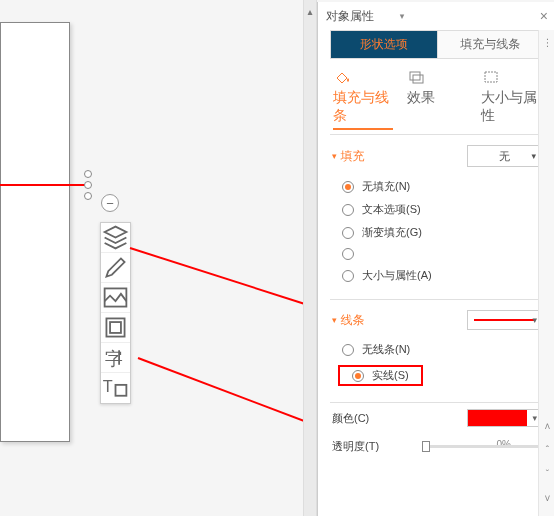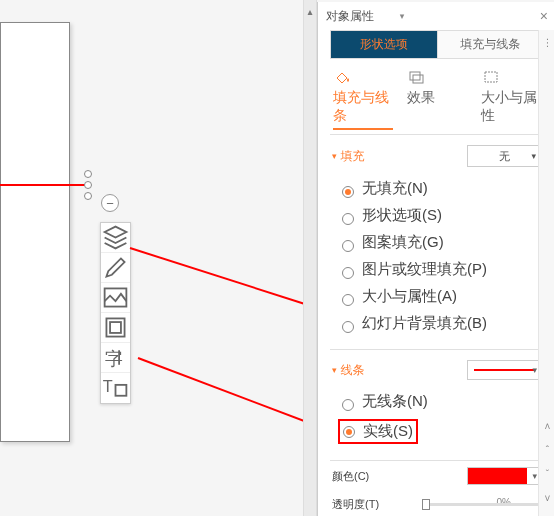--- a/index.html
+++ b/index.html
@@ -29,27 +29,27 @@
 .subtab.active { color: #ff7b2e; }
 .subtab .sicon { width: 20px; height: 16px; margin-bottom: 4px; display: flex; align-items: center; justify-content: center; }
 .subtab.active .underline { border-bottom: 2px solid #ff7b2e; width: 100%; margin-top: 3px; }
 .divider { height: 1px; background: #e0e0e0; margin: 4px 12px 0; }
 .section { padding: 10px 14px 4px; }
 .sec-title { display: flex; align-items: center; font-size: 12px; color: #ff7b2e; cursor: pointer; }
 .sec-title .tri { font-size: 9px; margin-right: 4px; }
 .fill-drop { float: right; width: 75px; height: 22px; border: 1px solid #ccc; font-size: 11px; display: flex; align-items: center; justify-content: center; color: #555; cursor: pointer; background: #fff; position: relative; }
 .fill-drop::after { content: "▾"; position: absolute; right: 5px; font-size: 9px; }
 .radios { padding: 8px 0 4px 10px; }
-.radio-row { display: flex; align-items: flex-end; font-size: 15px; color: #444; padding: 4px 0; cursor: pointer; }
+.radio-row { display: flex; align-items: center; font-size: 11px; color: #444; padding: 4px 0; cursor: pointer; }
 .radio-row .r { width: 12px; height: 12px; border: 1px solid #888; border-radius: 50%; margin-right: 8px; display: flex; align-items: center; justify-content: center; }
 .radio-row.selected .r::after { content: ""; width: 6px; height: 6px; background: #ff7b2e; border-radius: 50%; }
 .linestyle-drop { float: right; width: 75px; height: 20px; border: 1px solid #ccc; display: flex; align-items: center; cursor: pointer; background: #fff; position: relative; }
 .linestyle-drop .redline { flex: 1; height: 2px; background: #ff0000; margin: 0 6px; }
 .linestyle-drop::after { content: "▾"; position: absolute; right: 4px; font-size: 9px; color: #666; }
-.highlight-box { border: 2px solid #ff0000; padding: 1px 3px; display: inline-flex; align-items: center; margin-left: -4px; }
+.highlight-box { border: 2px solid #ff0000; padding: 1px 12px; display: inline-flex; align-items: center; margin-left: -4px; }
 .prop-row { display: flex; align-items: center; font-size: 11px; color: #444; padding: 6px 14px; gap: 20px; }
 .prop-row .label { width: 60px; }
 .color-swatch { width: 75px; height: 18px; border: 1px solid #ccc; display: flex; align-items: center; cursor: pointer; position: relative; margin-left: auto; }
 .color-swatch .sw { flex: 1; background: #ff0000; height: 100%; margin-right: 14px; }
 .color-swatch::after { content: "▾"; position: absolute; right: 4px; font-size: 9px; color: #666; }
 .slider-wrap { display: flex; align-items: center; margin-left: auto; width: 120px; }
 .slider-track { flex: 1; height: 3px; background: #ddd; position: relative; }
 .slider-thumb { position: absolute; left: 0; top: -4px; width: 8px; height: 11px; background: #fff; border: 1px solid #888; }
 .slider-val { font-size: 10px; color: #888; margin-left: 6px; }
 .arrow-svg { position: absolute; pointer-events: none; }
@@ -174,37 +174,32 @@
         <span>无</span>
       </div>
     </div>
     <div class="radios">
       <div class="radio-row selected">
           <span class="r"></span>
           <span>无填充(N)</span>
         </div>
       <div class="radio-row">
           <span class="r"></span>
-          <span>形状选项(S)</span>
-        </div>
-      <div class="radio-row">
-          <span class="r"></span>
-          <span>图案填充(G)</span>
-        </div>
-      <div class="radio-row">
-          <span class="r"></span>
-          <span>图片或纹理填充(P)</span>
+          <span>文本选项(S)</span>
+        </div>
+      <div class="radio-row">
+          <span class="r"></span>
+          <span>渐变填充(G)</span>
+        </div>
+      <div class="radio-row">
+          <span class="r"></span>
         </div>
       <div class="radio-row">
           <span class="r"></span>
           <span>大小与属性(A)</span>
-        </div>
-      <div class="radio-row">
-          <span class="r"></span>
-          <span>幻灯片背景填充(B)</span>
         </div>
     </div>
   </div>
   <div class="divider"></div>
 
   <div class="section">
     <div class="sec-title">
       <span class="tri">▾</span>
       <span>线条</span>
       <div class="linestyle-drop" style="margin-left:auto">

